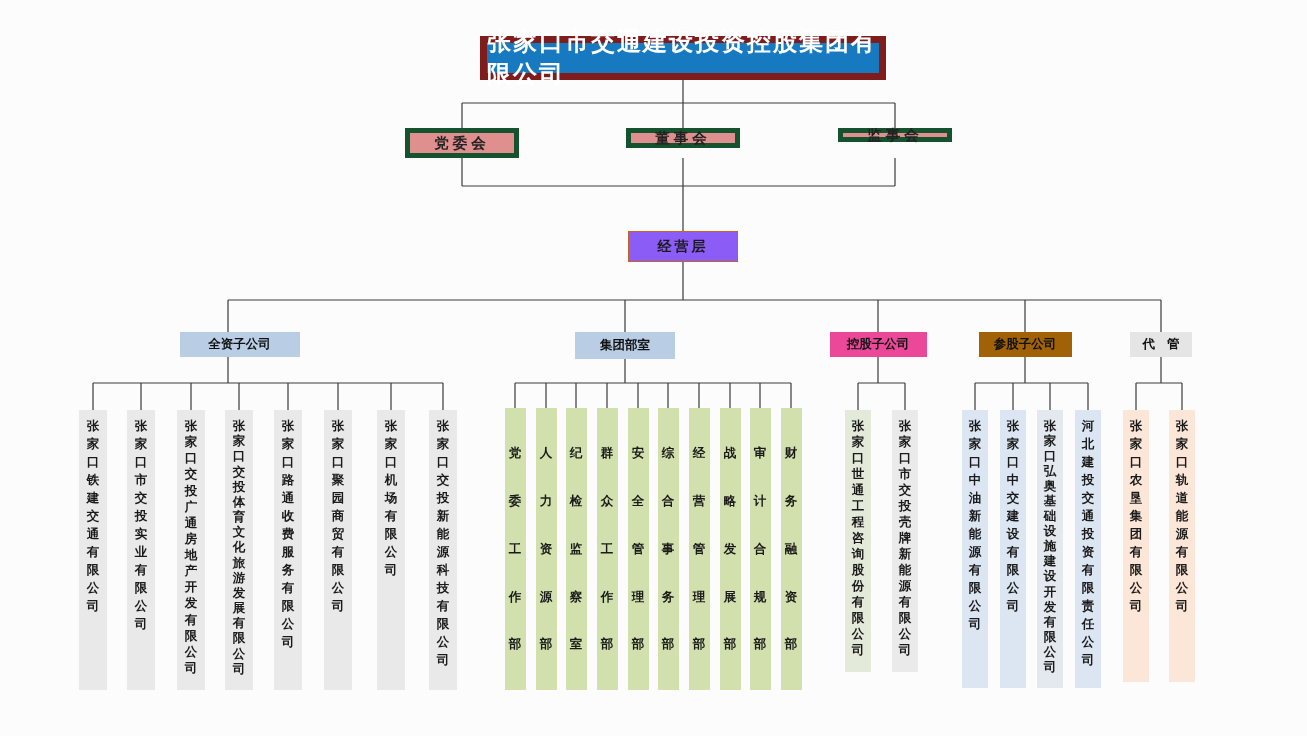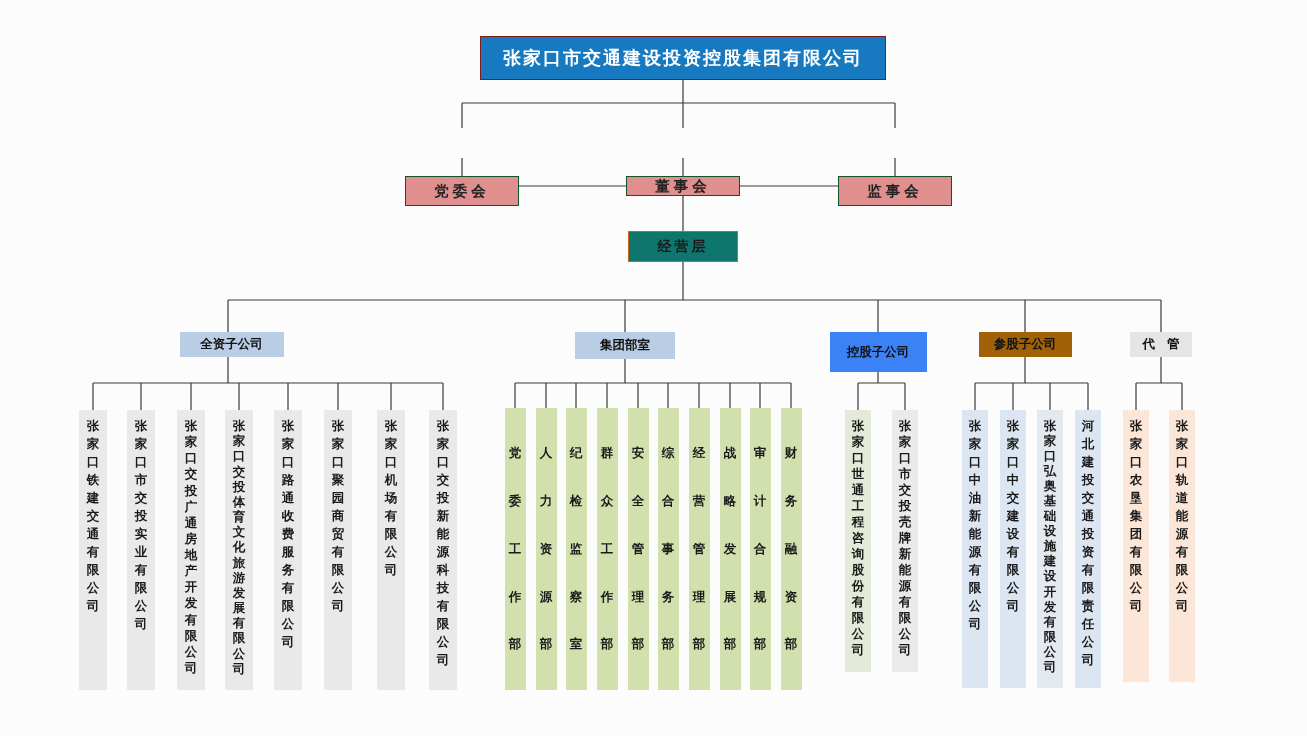--- a/index.html
+++ b/index.html
@@ -6,28 +6,27 @@
   html,body{margin:0;padding:0;background:#ffffff}
   #chart{
     position:relative;width:1307px;height:736px;overflow:hidden;
     background:#fcfcfd;
     font-family:"DejaVu Sans", sans-serif;
   }
   #lines{position:absolute;left:0;top:0;z-index:0}
   .abs{position:absolute;z-index:1}
   .root-box{
     display:flex;align-items:center;justify-content:center;
-    font-size:18px;font-weight:bold;letter-spacing:2px;
-    border:1px solid #7f1d1d;
+    font-size:24px;font-weight:bold;letter-spacing:2px;
+    border:7px solid #7f1d1d;
   }
   .comm-box{
     display:flex;align-items:center;justify-content:center;
     font-size:14.5px;font-weight:bold;letter-spacing:4px;
-    border:1px solid #14532d;
-    margin-top:48px;
+    border:5px solid #14532d;
   }
   .mgmt-box{
     display:flex;align-items:center;justify-content:center;
     font-size:14px;font-weight:bold;letter-spacing:3px;
     border:1px solid #c8641c;
   }
   .ghead{
     display:flex;align-items:center;justify-content:center;
     font-size:12.5px;font-weight:bold;color:#111;
   }
@@ -40,25 +39,25 @@
 </head>
 <body>
 
 <div id="chart">
   <svg id="lines" width="1307" height="736" viewBox="0 0 1307 736">
     <path id="connector-path" fill="none" stroke-width="1.2" d="M683,80 L683,103 M462,103 L895,103 M462,103 L462,128 M683,103 L683,128 M895,103 L895,128 M462,158 L462,186 M683,158 L683,186 M895,158 L895,186 M462,186 L895,186 M683,186 L683,231 M683,262 L683,300 M228,300 L1161,300 M228,300 L228,332 M625,300 L625,332 M878,300 L878,332 M1025,300 L1025,332 M1161,300 L1161,332 M228,357 L228,383 M93,383 L443,383 M93,383 L93,410 M141,383 L141,410 M191,383 L191,410 M239,383 L239,410 M288,383 L288,410 M338,383 L338,410 M391,383 L391,410 M443,383 L443,410 M625,357 L625,383 M515,383 L791,383 M515,383 L515,408 M546,383 L546,408 M576,383 L576,408 M607,383 L607,408 M638,383 L638,408 M668,383 L668,408 M699,383 L699,408 M730,383 L730,408 M760,383 L760,408 M791,383 L791,408 M878,357 L878,383 M858,383 L905,383 M858,383 L858,410 M905,383 L905,410 M1025,357 L1025,383 M975,383 L1088,383 M975,383 L975,410 M1013,383 L1013,410 M1050,383 L1050,410 M1088,383 L1088,410 M1161,357 L1161,383 M1136,383 L1182,383 M1136,383 L1136,410 M1182,383 L1182,410" stroke="#3a3a3a"></path>
   </svg>
 
   <div class="abs root-box" style="left: 480px; top: 36px; width: 406px; height: 44px; background: rgb(23, 121, 192); color: rgb(255, 255, 255);">张家口市交通建设投资控股集团有限公司</div>
 
-  <div class="abs mgmt-box" style="left: 628px; top: 231px; width: 110px; height: 31px; background: #0f766e; color: rgb(26, 26, 26);">经营层</div>
+  <div class="abs mgmt-box" style="left: 628px; top: 231px; width: 110px; height: 31px; background: #8b5cf6; color: rgb(26, 26, 26);">经营层</div>
 <div class="abs comm-box" style="left: 405px; top: 128px; width: 114px; height: 30px; background: rgb(224, 143, 143); color: rgb(34, 34, 34);">党委会</div>
     <div class="abs comm-box" style="left: 626px; top: 128px; width: 114px; height: 20px; background: rgb(224, 143, 143); color: rgb(34, 34, 34);">董事会</div>
-    <div class="abs comm-box" style="left: 838px; top: 128px; width: 114px; height: 30px; background: rgb(224, 143, 143); color: rgb(34, 34, 34);">监事会</div>
-    <div class="abs ghead" style="left: 179.5px; top: 332px; width: 104px; height: 25px; background: rgb(185, 206, 229); color: rgb(17, 17, 17);">全资子公司</div>
+    <div class="abs comm-box" style="left: 838px; top: 128px; width: 114px; height: 14px; background: rgb(224, 143, 143); color: rgb(34, 34, 34);">监事会</div>
+    <div class="abs ghead" style="left: 179.5px; top: 332px; width: 120px; height: 25px; background: rgb(185, 206, 229); color: rgb(17, 17, 17);">全资子公司</div>
     <div class="abs vbox" style="left: 79px; top: 410px; width: 28px; height: 280px; background: rgb(233, 233, 233); color: rgb(26, 26, 26); justify-content: flex-start; padding-top: 10px; row-gap: 5.5px;">
       <span>张</span>
       <span>家</span>
       <span>口</span>
       <span>铁</span>
       <span>建</span>
       <span>交</span>
       <span>通</span>
       <span>有</span>
       <span>限</span>
@@ -235,21 +234,21 @@
       <span>规</span>
       <span>部</span>
     </div>
     <div class="abs vbox" style="left: 780.5px; top: 408px; width: 21px; height: 282px; background: rgb(210, 224, 173); color: rgb(26, 26, 26); justify-content: space-evenly; padding-top: 4px; padding-bottom: 4px;">
       <span>财</span>
       <span>务</span>
       <span>融</span>
       <span>资</span>
       <span>部</span>
     </div>
-    <div class="abs ghead" style="left: 829.5px; top: 332px; width: 97px; height: 40px; background: #3b82f6; color: rgb(17, 17, 17);">控股子公司</div>
+    <div class="abs ghead" style="left: 829.5px; top: 332px; width: 97px; height: 25px; background: #ec4899; color: rgb(17, 17, 17);">控股子公司</div>
     <div class="abs vbox" style="left: 845px; top: 410px; width: 26px; height: 262px; background: rgb(227, 234, 217); color: rgb(26, 26, 26); justify-content: flex-start; padding-top: 10px; row-gap: 3.5px;">
       <span>张</span>
       <span>家</span>
       <span>口</span>
       <span>世</span>
       <span>通</span>
       <span>工</span>
       <span>程</span>
       <span>咨</span>
       <span>询</span>

